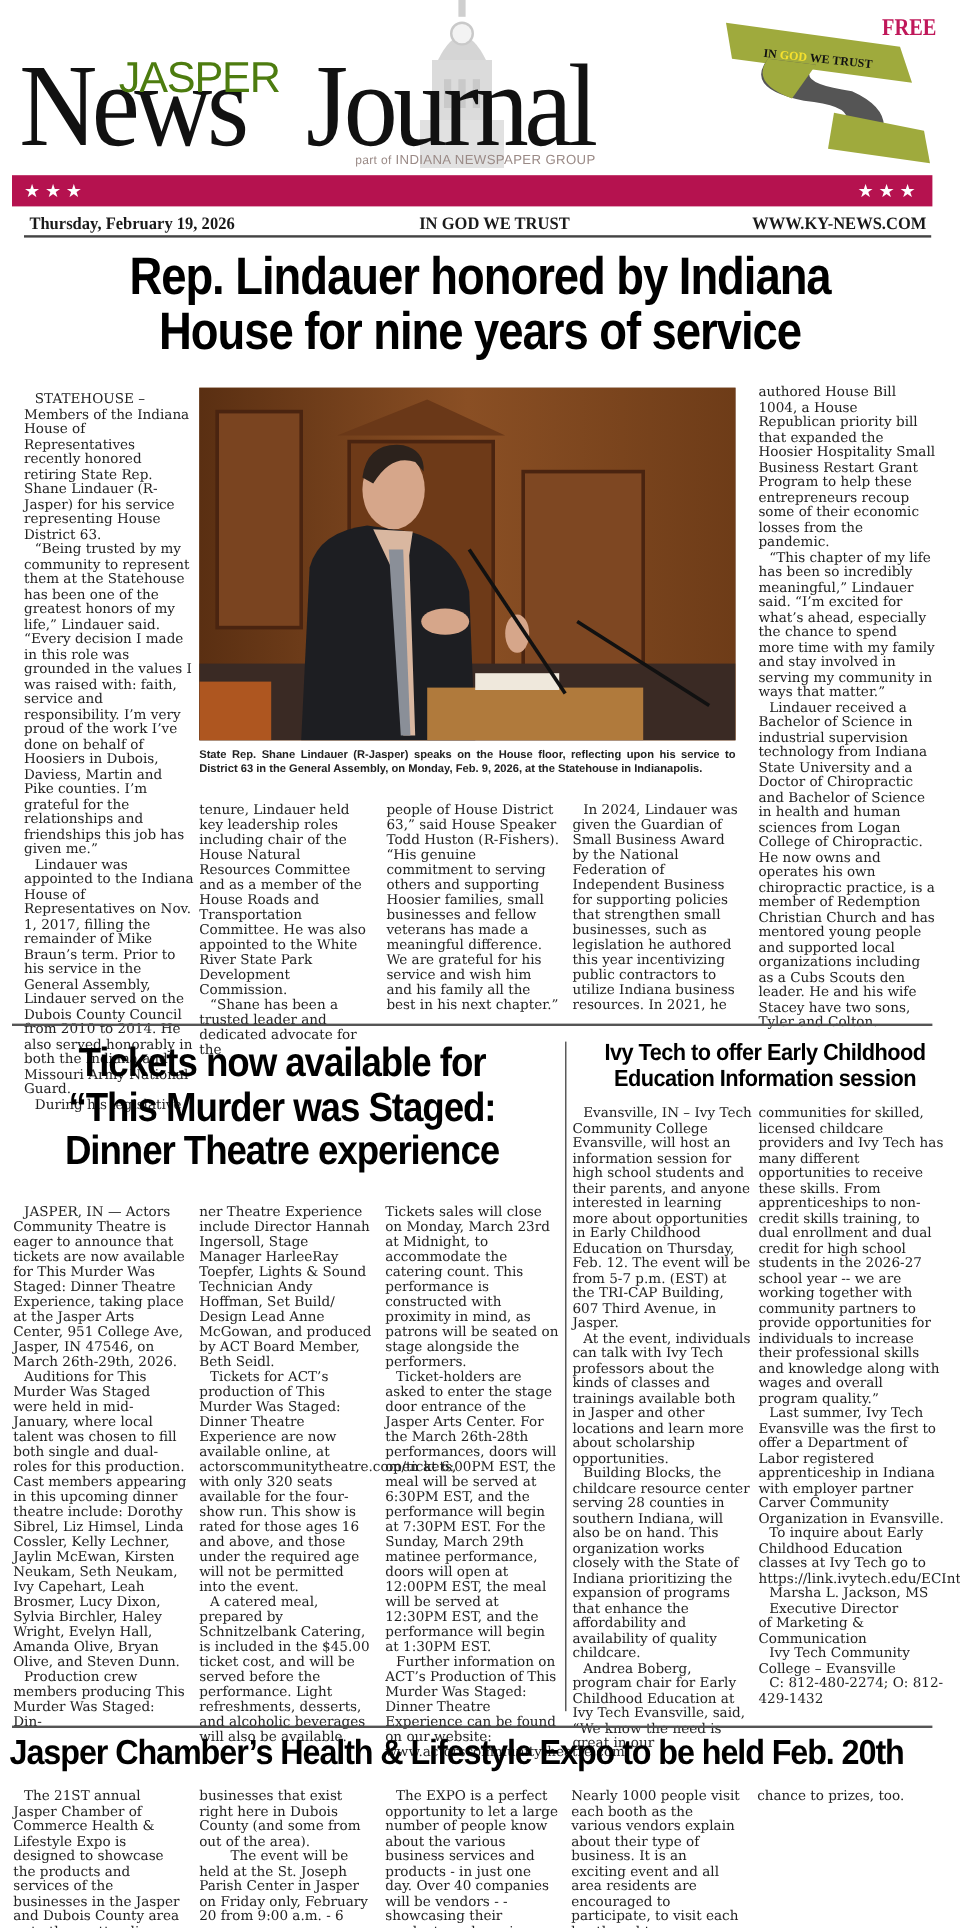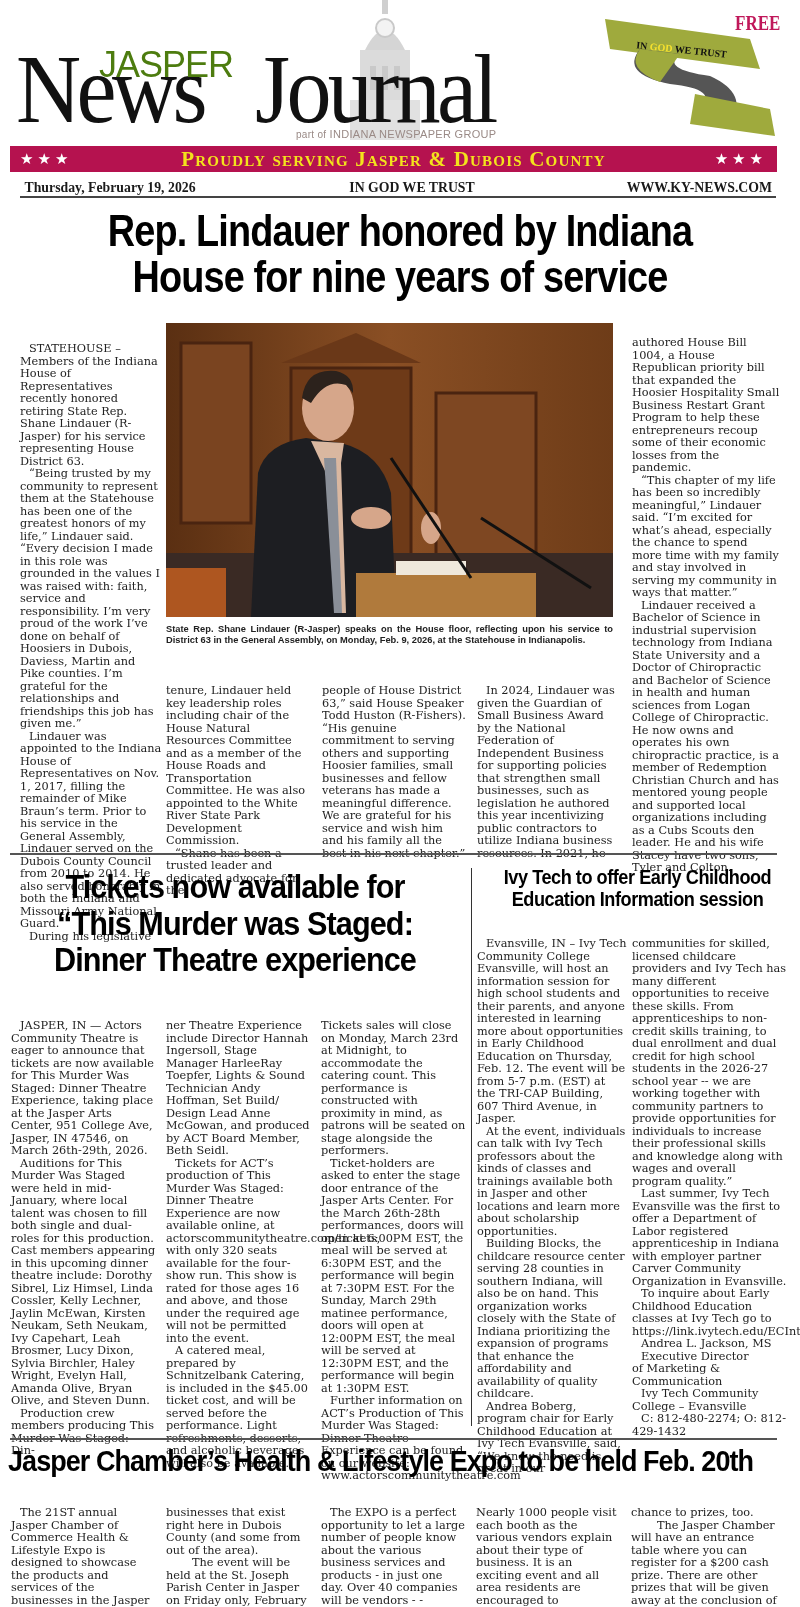--- a/index.html
+++ b/index.html
@@ -21,21 +21,21 @@
 
   .banner { position: absolute; left: 10px; top: 146px; width: 767px; height: 26px; background: #b5124f; display: flex; align-items: center; justify-content: space-between; padding: 0 10px; }
   .banner .stars { color: #fff; font-size: 15px; letter-spacing: 4px; font-family: "DejaVu Sans", sans-serif; }
   .banner .slogan { color: #f3e31c; font-family: "Liberation Serif", serif; font-weight: bold; font-size: 21px; letter-spacing: 1.2px; font-variant: small-caps; }
 
   .dateline { position: absolute; left: 20px; top: 176px; width: 756px; height: 22px; display: flex; justify-content: space-between; align-items: flex-end; font-family: "Liberation Serif", serif; font-weight: bold; font-size: 14.5px; border-bottom: 2px solid #444; }
   .dateline span { transform: scaleX(.95); }
 
   
   .hed { position: absolute; font-family: "Liberation Sans", sans-serif; font-weight: bold; color: #000; text-align: center; line-height: 1.05; }
-  .col { position: absolute; font-size: 11.3px; line-height: 12.5px; color: #222; margin-top: 16px; }
+  .col { position: absolute; font-size: 11.3px; line-height: 12.5px; color: #222; }
   .col p { text-indent: 9px; }
   .col p.noindent { text-indent: 0; }
   .rule { position: absolute; height: 2px; background: #555; }
   .vrule { position: absolute; width: 1px; background: #333; }
 
   
   .hed1 { left: 0; top: 208px; width: 800px; font-size: 44px; letter-spacing: -1px; transform: scaleX(.86); transform-origin: center top; }
   .photo { position: absolute; left: 166px; top: 323px; width: 447px; height: 294px; overflow: hidden; background: #6b3d1c; }
   .caption { position: absolute; left: 166px; top: 624px; width: 447px; font-family: "Liberation Sans", sans-serif; font-weight: bold; font-size: 9.3px; line-height: 11px; color: #222; text-align: justify; }
 
@@ -76,21 +76,20 @@
     <path d="M40 35 Q25 55 60 68 L80 40 Z" fill="#9faa3d"></path>
   </svg>
   <div class="ribbon-text">
     <span>IN</span>
     <span class="god">GOD</span>
     <span>WE TRUST</span>
   </div>
 
   <div class="banner">
     <span class="stars">★★★</span>
-    <span class="slogan">Proudly serving Jasper &amp; Dubois County</span>
     <span class="stars">★★★</span>
   </div>
 
   <div class="dateline">
     <span>Thursday, February 19, 2026</span>
     <span>IN GOD WE TRUST</span>
     <span>WWW.KY-NEWS.COM</span>
   </div>
 </header>
 
@@ -195,21 +194,21 @@
   <div class="col" style="left:477px; top:922px; width:150px;">
     <p>Evansville, IN – Ivy Tech Community College Evansville, will host an information session for high school students and their parents, and anyone interested in learning more about opportunities in Early Childhood Education on Thursday, Feb. 12. The event will be from 5-7 p.m. (EST) at the TRI-CAP Building, 607 Third Avenue, in Jasper.</p>
     <p>At the event, individuals can talk with Ivy Tech professors about the kinds of classes and trainings available both in Jasper and other locations and learn more about scholarship opportunities.</p>
     <p>Building Blocks, the childcare resource center serving 28 counties in southern Indiana, will also be on hand. This organization works closely with the State of Indiana prioritizing the expansion of programs that enhance the affordability and availability of quality childcare.</p>
     <p>Andrea Boberg, program chair for Early Childhood Education at Ivy Tech Evansville, said, “We know the need is great in our</p>
   </div>
   <div class="col" style="left:632px; top:922px; width:155px;">
     <p class="noindent">communities for skilled, licensed childcare providers and Ivy Tech has many different opportunities to receive these skills. From apprenticeships to non-credit skills training, to dual enrollment and dual credit for high school students in the 2026-27 school year -- we are working together with community partners to provide opportunities for individuals to increase their professional skills and knowledge along with wages and overall program quality.”</p>
     <p>Last summer, Ivy Tech Evansville was the first to offer a Department of Labor registered apprenticeship in Indiana with employer partner Carver Community Organization in Evansville.</p>
     <p>To inquire about Early Childhood Education classes at Ivy Tech go to https://link.ivytech.edu/ECInterest</p>
-    <p>Andrea L. Jackson, MS</p>
+    <p>Marsha L. Jackson, MS</p>
     <p>Executive Director</p>
     <p class="noindent">of Marketing &amp; Communication</p>
     <p>Ivy Tech Community</p>
     <p class="noindent">College – Evansville</p>
     <p>C: 812-480-2274; O: 812-429-1432</p>
   </div>
 </article>
 
 <div class="rule" style="left:10px; top:1438px; width:767px;"></div>
 
@@ -223,15 +222,14 @@
     <p class="tab">The event will be held at the St. Joseph Parish Center in Jasper on Friday only, February 20 from 9:00 a.m. - 6 p.m.</p>
   </div>
   <div class="col expo" style="left:321px; top:1491px; width:145px;">
     <p>The EXPO is a perfect opportunity to let a large number of people know about the various business services and products - in just one day. Over 40 companies will be vendors - - showcasing their products and services.</p>
   </div>
   <div class="col expo" style="left:476px; top:1491px; width:145px;">
     <p class="noindent">Nearly 1000 people visit each booth as the various vendors explain about their type of business. It is an exciting event and all area residents are encouraged to participate, to visit each booth and to see demonstrations and a</p>
   </div>
   <div class="col expo" style="left:631px; top:1491px; width:148px;">
     <p class="noindent">chance to prizes, too.</p>
-    <p class="tab">The Jasper Chamber will have an entrance table where you can register for a $200 cash prize. There are other prizes that will be given away at the conclusion of the EXPO, too.</p>
   </div>
 </article>
 
 </body></html>

